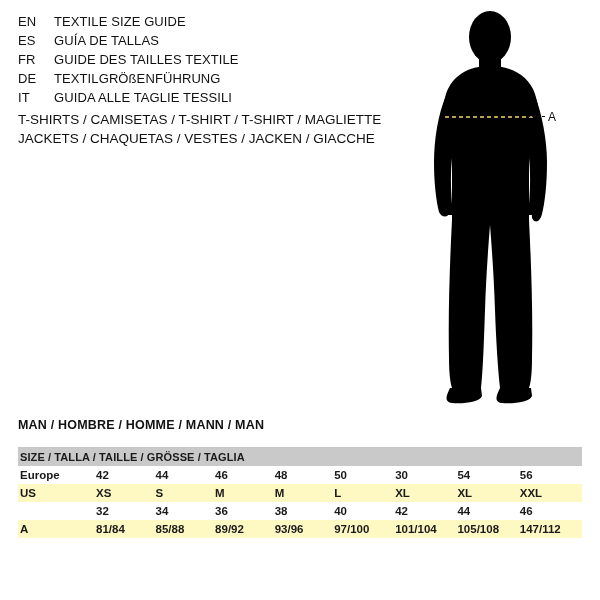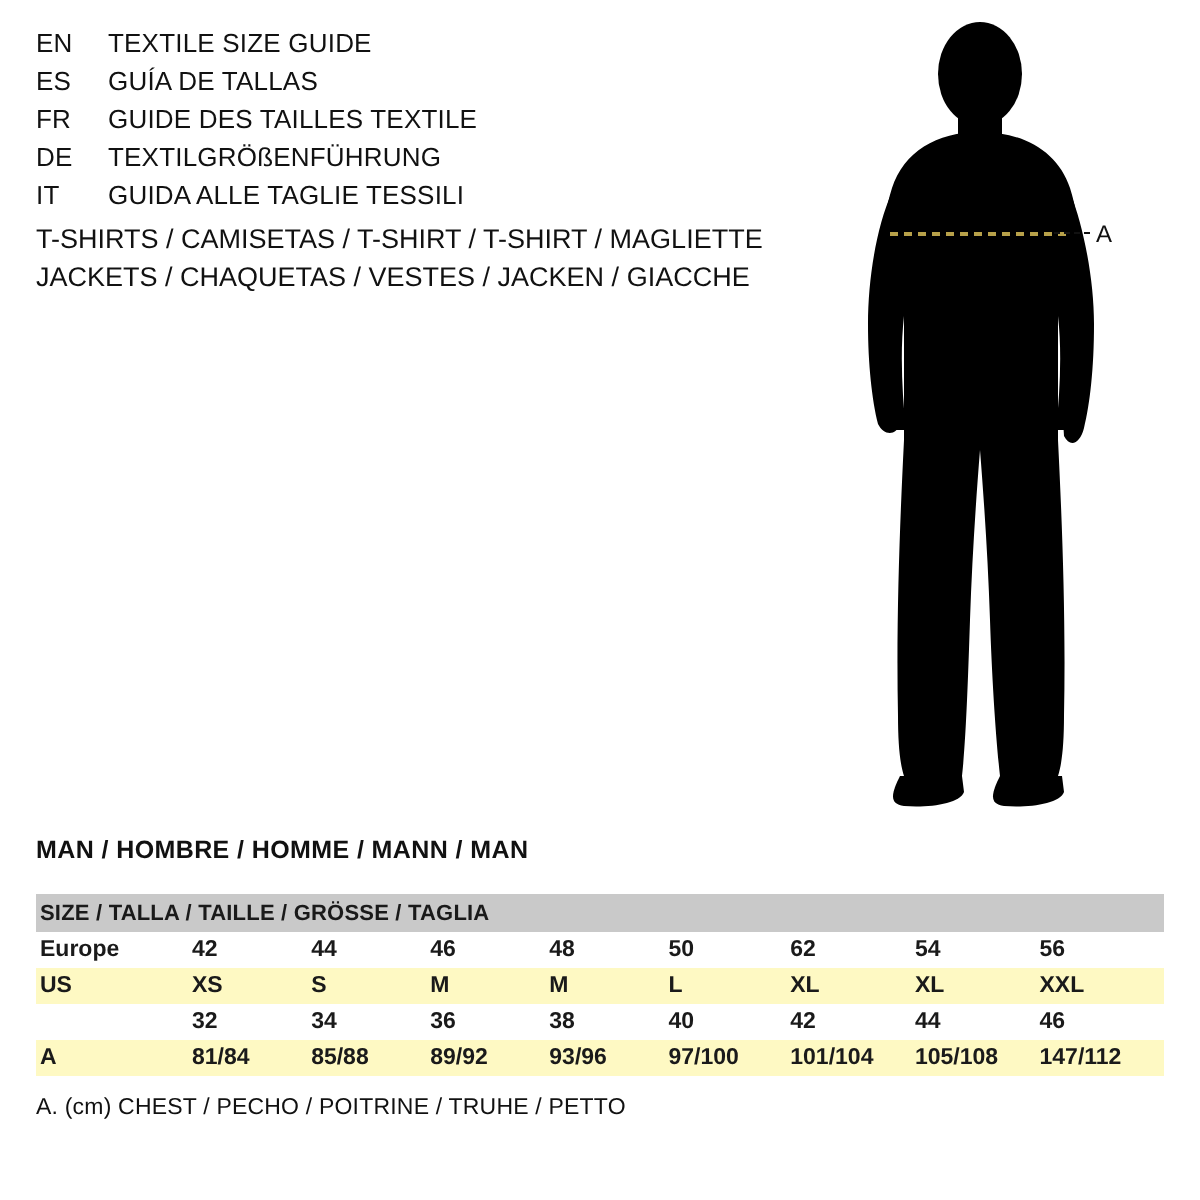--- a/index.html
+++ b/index.html
@@ -234,21 +234,21 @@
         <td colspan="9" class="col-label">SIZE / TALLA / TAILLE / GRÖSSE / TAGLIA</td>
       </tr>
 
       <tr class="plain">
         <td class="col-label">Europe</td>
         <td class="cell">42</td>
         <td class="cell">44</td>
         <td class="cell">46</td>
         <td class="cell">48</td>
         <td class="cell">50</td>
-        <td class="cell">62</td>
+        <td class="cell">30</td>
         <td class="cell">54</td>
         <td class="cell">56</td>
       </tr>
 
       <tr class="band">
         <td class="col-label">US</td>
         <td class="cell">XS</td>
         <td class="cell">S</td>
         <td class="cell">M</td>
         <td class="cell">M</td>
@@ -277,15 +277,14 @@
         <td class="cell">89/92</td>
         <td class="cell">93/96</td>
         <td class="cell">97/100</td>
         <td class="cell">101/104</td>
         <td class="cell">105/108</td>
         <td class="cell">147/112</td>
       </tr>
     </tbody>
   </table>
 
-  <div class="footnote">A. (cm) CHEST / PECHO / POITRINE / TRUHE / PETTO</div>
 
 </div>
 
 </body></html>

